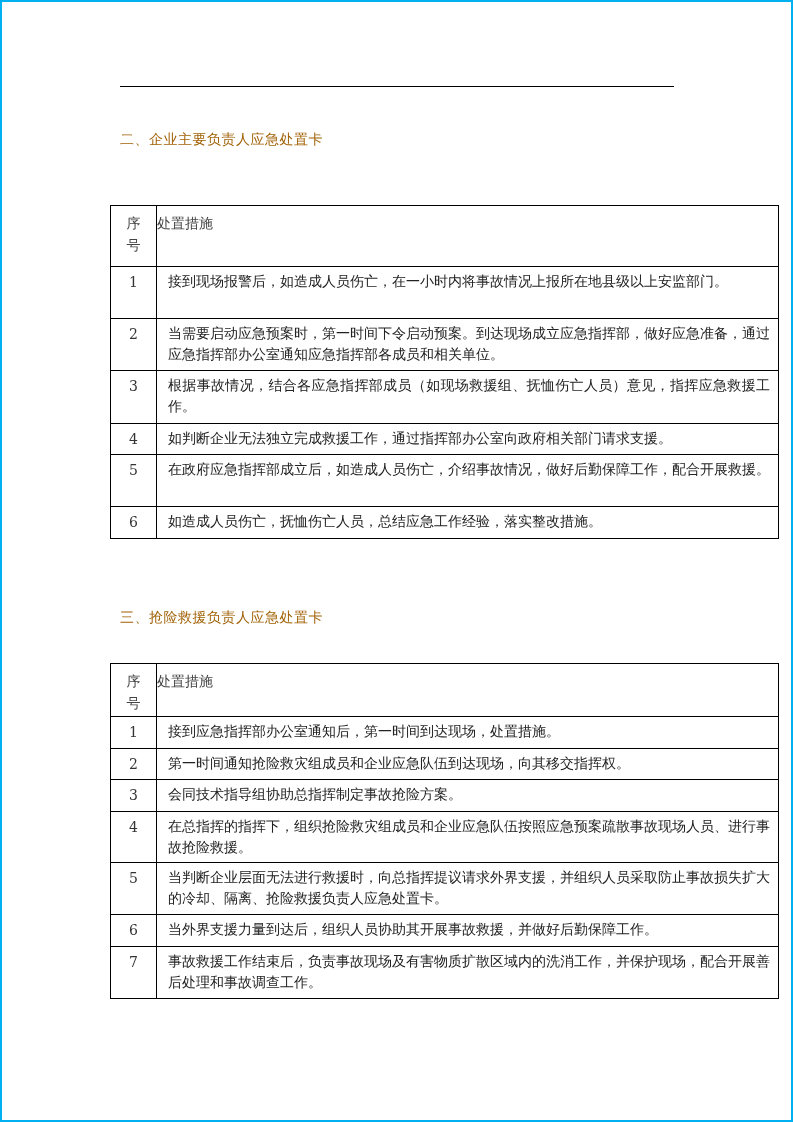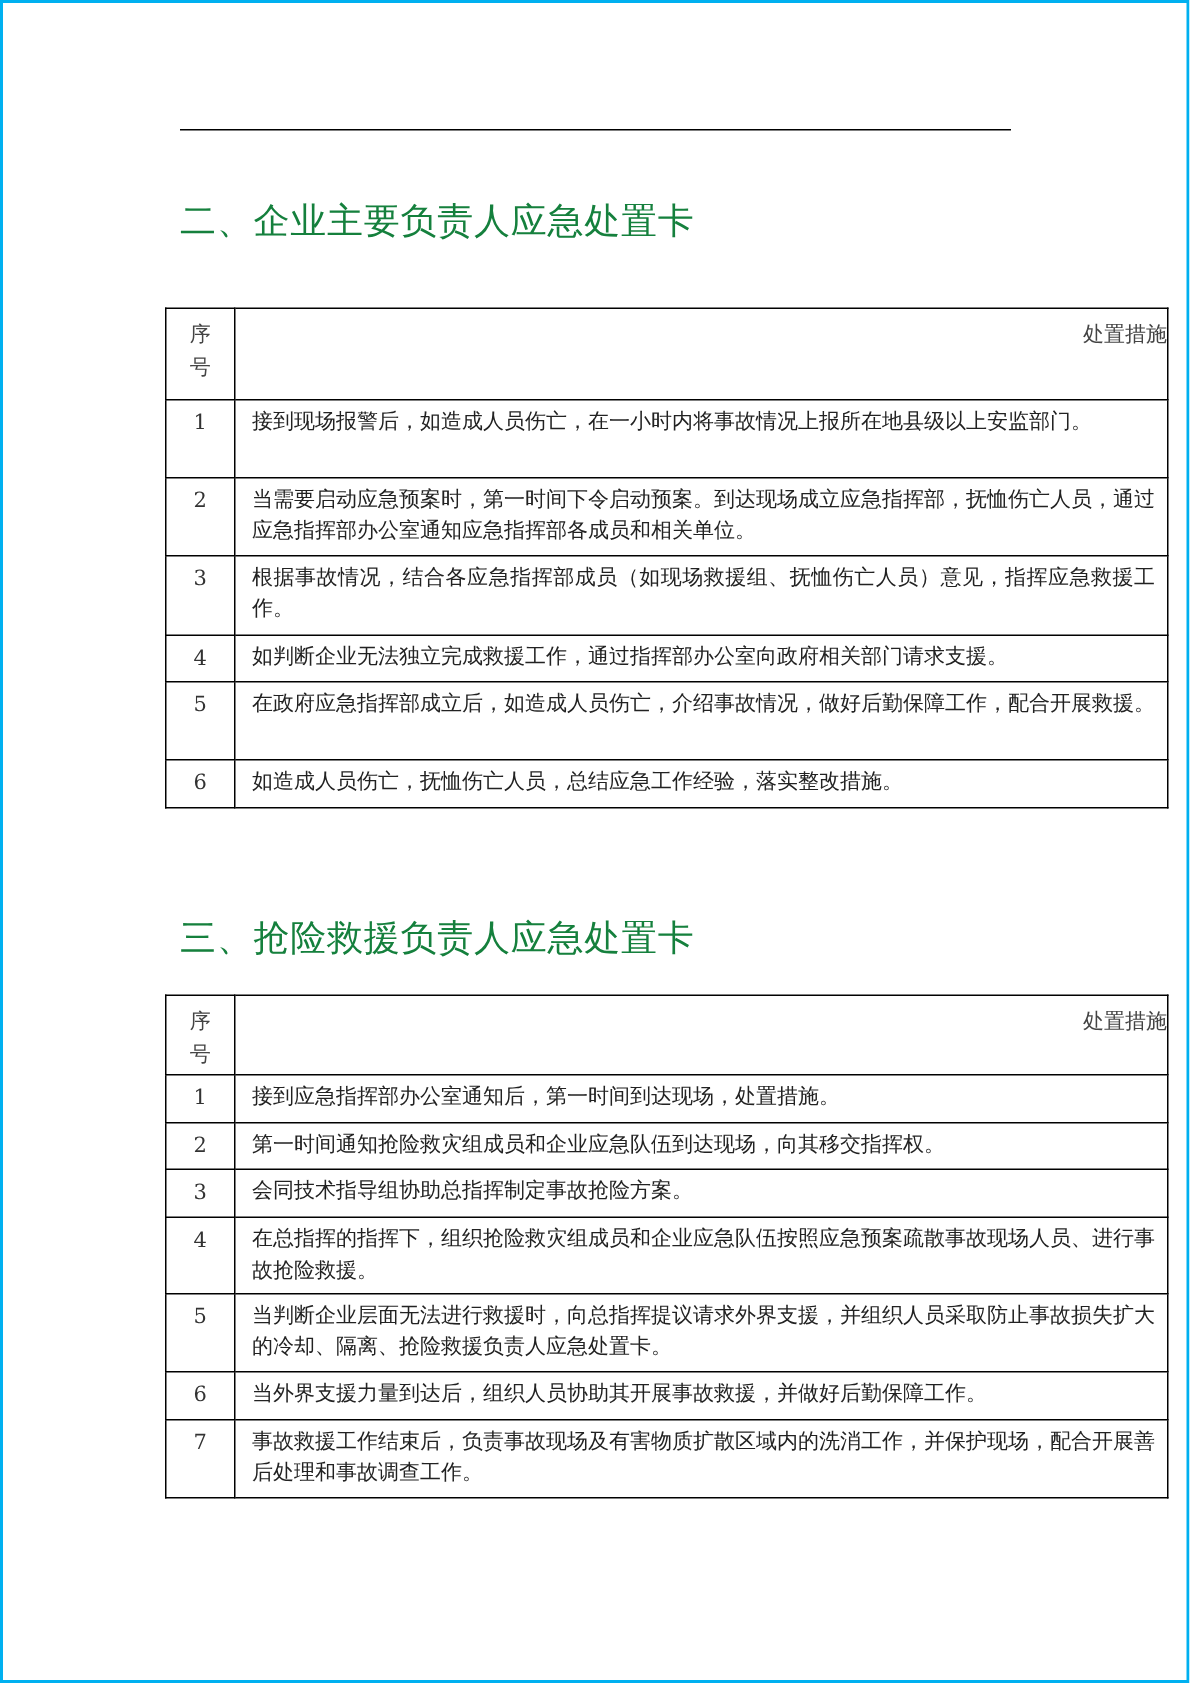--- a/index.html
+++ b/index.html
@@ -10,39 +10,39 @@
   }
   .page-frame {
     position: absolute; left: 0; top: 0; width: 793px; height: 1122px;
     box-sizing: border-box; border: 2px solid #00b0f0;
   }
   .top-rule {
     position: absolute; left: 120px; top: 86px; width: 554px; height: 0;
     border-top: 1px solid #000;
   }
   .section-title {
-    position: absolute; left: 120px; font-size: 24px; color: #15803d;
+    position: absolute; left: 120px; font-size: 14px; color: #a16207;
     letter-spacing: 0.5px; white-space: nowrap;
   }
   table.card {
     position: absolute; left: 110px; width: 668px;
     border-collapse: collapse; table-layout: fixed;
     font-size: 14px; color: #222;
   }
   table.card td, table.card th {
     border: 1px solid #000; padding: 0; vertical-align: top;
     font-weight: normal;
   }
   table.card col.c-num { width: 46px; }
   table.card col.c-text { width: 622px; }
   .hdr-num {
     text-align: center; line-height: 22px; padding-top: 6px !important;
     color: #444;
   }
-  .hdr-text { text-align: right; line-height: 22px; padding-top: 6px !important; color: #444; }
+  .hdr-text { text-align: left; line-height: 22px; padding-top: 6px !important; color: #444; }
   .num { text-align: center; line-height: 22px; padding-top: 4px !important; color: #333; }
   .txt { line-height: 21px; padding: 4px 8px 4px 11px !important; text-align: justify; margin-top: 44px; }
 </style>
 </head>
 <body>
 
 <div class="page-frame"></div>
 <div class="top-rule"></div>
 
 <div class="section-title" style="top:131px;">二、企业主要负责人应急处置卡</div>
@@ -59,21 +59,21 @@
       <span>号</span>
     </th>
     <th class="hdr-text">处置措施</th>
   </tr>
   <tr style="height:52px;">
     <td class="num">1</td>
     <td class="txt">接到现场报警后，如造成人员伤亡，在一小时内将事故情况上报所在地县级以上安监部门。</td>
   </tr>
   <tr style="height:52px;">
     <td class="num">2</td>
-    <td class="txt">当需要启动应急预案时，第一时间下令启动预案。到达现场成立应急指挥部，抚恤伤亡人员，通过应急指挥部办公室通知应急指挥部各成员和相关单位。</td>
+    <td class="txt">当需要启动应急预案时，第一时间下令启动预案。到达现场成立应急指挥部，做好应急准备，通过应急指挥部办公室通知应急指挥部各成员和相关单位。</td>
   </tr>
   <tr style="height:53px;">
     <td class="num">3</td>
     <td class="txt">根据事故情况，结合各应急指挥部成员（如现场救援组、抚恤伤亡人员）意见，指挥应急救援工作。</td>
   </tr>
   <tr style="height:31px;">
     <td class="num">4</td>
     <td class="txt">如判断企业无法独立完成救援工作，通过指挥部办公室向政府相关部门请求支援。</td>
   </tr>
   <tr style="height:52px;">

